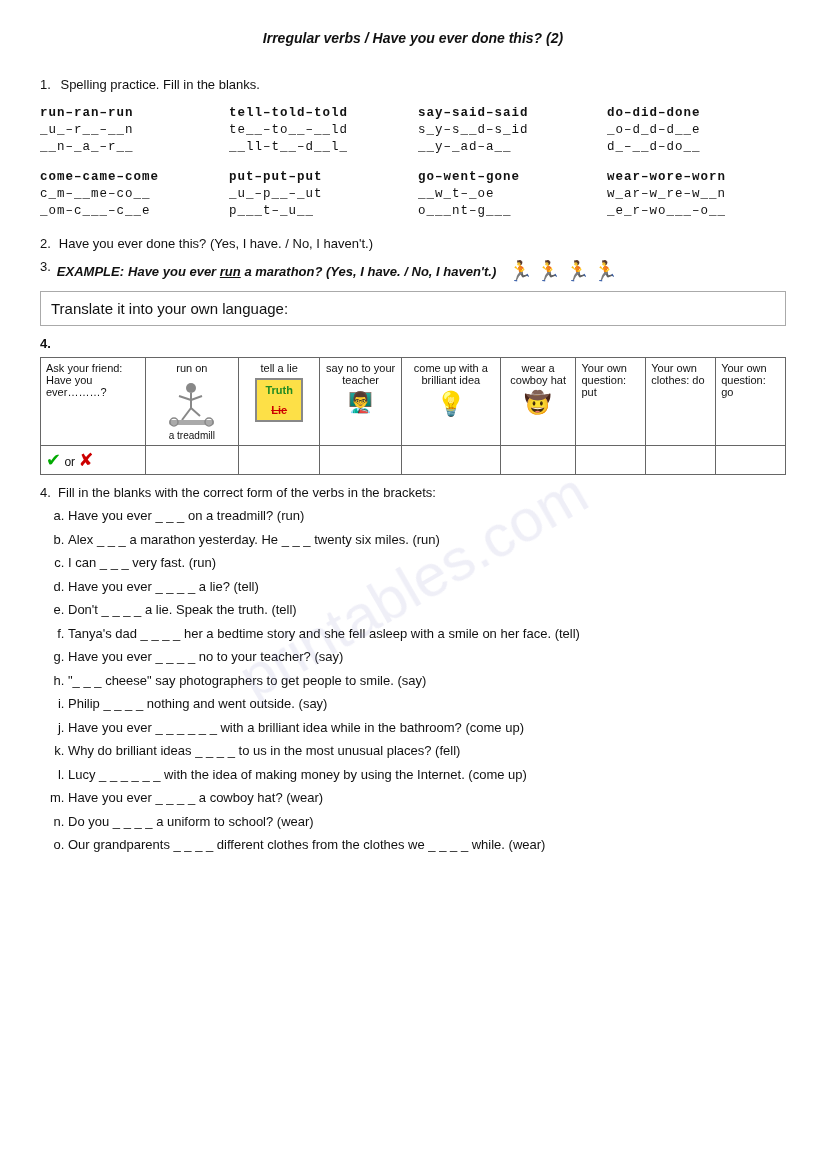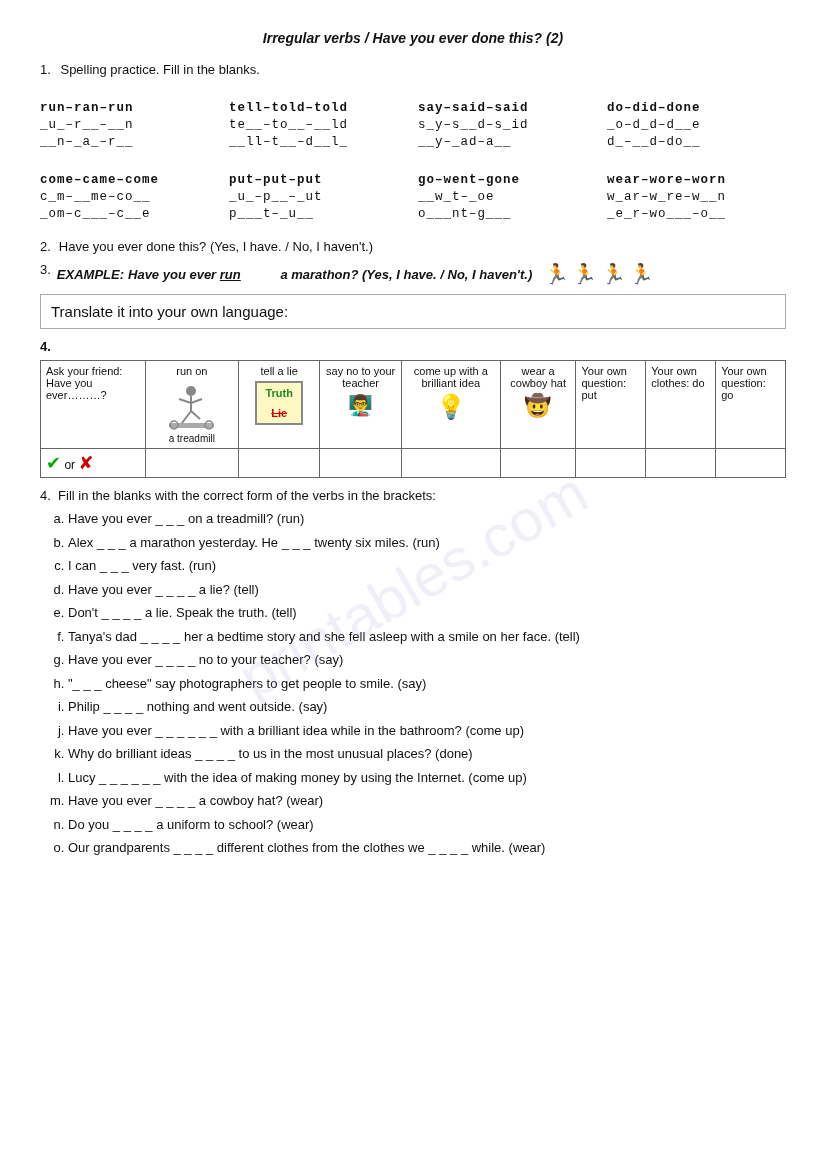--- a/index.html
+++ b/index.html
@@ -10,27 +10,27 @@
       color: #111;
       width: 826px;
       min-height: 1169px;
       padding: 30px 40px;
     }
     .page-title {
       text-align: center;
       font-style: italic;
       font-weight: bold;
       font-size: 14px;
-      margin-bottom: 16px;
+      margin-bottom: 31px;
     }
     .spelling-grid {
       display: grid;
       grid-template-columns: 1fr 1fr 1fr 1fr;
       gap: 4px 10px;
-      margin: 24px 0 16px 0;
+      margin: 14px 0 16px 0;
       font-size: 12.5px;
     }
     .spell-group {
       display: flex;
       flex-direction: column;
       gap: 3px;
     }
     .spell-base {
       font-family: 'Courier New', monospace;
       font-size: 12.5px;
@@ -64,21 +64,21 @@
       text-align: center;
       vertical-align: middle;
     }
     .truth-lie-box {
       border: 2px solid #888;
       padding: 4px 8px;
       display: inline-block;
       font-size: 11px;
       font-weight: bold;
       text-align: center;
-      background: #fef9c3;
+      background: #fde047;
     }
     .truth-line { color: #228B22; }
     .lie-line { color: #cc0000; text-decoration: line-through; margin-top: 8px; }
     .checkmark { color: #00aa00; font-size: 18px; }
     .crossmark { color: #cc0000; font-size: 18px; }
     .fill-blanks-section {
     }
     .fill-blanks-section .section-header {
       font-size: 13px;
       margin-bottom: 6px;
@@ -179,21 +179,21 @@
 
 <div style="margin-bottom: 8px; display:flex; align-items:flex-start; gap:8px;">
   <span style="font-size:13px;">2.</span>
   <span style="font-size:13px;">Have you ever done this? (Yes, I have. / No, I haven't.)</span>
 </div>
 
 <div style="margin-bottom: 8px; display:flex; align-items:flex-start; gap:6px;">
   <span style="font-size:13px;">3.</span>
   <div style="font-size:13px; display:flex; align-items:center; gap:4px; flex-wrap:wrap;">
     <span><span class="italic-bold">EXAMPLE:</span></span>
-    <span><span style="font-style:italic; font-weight:bold;">Have you ever</span> <span class="bold-underline" style="font-style:italic; font-weight:bold;">run</span> <span style="font-style:italic; font-weight:bold;margin-left:36px;">a marathon? (Yes, I have. / No, I haven't.)</span></span>
+    <span><span style="font-style:italic; font-weight:bold;">Have you ever</span> <span class="bold-underline" style="font-style:italic; font-weight:bold;">run</span> <span style="font-style:italic; font-weight:bold;">a marathon? (Yes, I have. / No, I haven't.)</span></span>
     <span style="margin-left:8px;">
       
       <span style="color:#33aa33; font-size:20px;">🏃</span>
       <span style="color:#33aa33; font-size:20px;">🏃</span>
       <span style="color:#33aa33; font-size:20px;">🏃</span>
       <span style="color:#33aa33; font-size:20px;">🏃</span>
     </span>
   </div>
 </div>
 
@@ -283,19 +283,19 @@
     <li>Have you ever _ _ _ on a treadmill? (run)</li>
     <li>Alex _ _ _ a marathon yesterday. He _ _ _ twenty six miles. (run)</li>
     <li>I can _ _ _ very fast. (run)</li>
     <li>Have you ever _ _ _ _ a lie? (tell)</li>
     <li>Don't _ _ _ _ a lie. Speak the truth. (tell)</li>
     <li>Tanya's dad _ _ _ _ her a bedtime story and she fell asleep with a smile on her face. (tell)</li>
     <li>Have you ever _ _ _ _ no to your teacher? (say)</li>
     <li>"_ _ _ cheese" say photographers to get people to smile. (say)</li>
     <li>Philip _ _ _ _ nothing and went outside. (say)</li>
     <li>Have you ever _ _ _ _ _ _ with a brilliant idea while in the bathroom? (come up)</li>
-    <li>Why do brilliant ideas _ _ _ _ to us in the most unusual places?  (done)</li>
+    <li>Why do brilliant ideas _ _ _ _ to us in the most unusual places?  (fell)</li>
     <li>Lucy _ _ _ _ _ _ with the idea of making money by using the Internet. (come up)</li>
     <li>Have you ever _ _ _ _ a cowboy hat? (wear)</li>
     <li>Do you _ _ _ _ a uniform to school?  (wear)</li>
     <li>Our grandparents _ _ _ _ different clothes from the clothes we _ _ _ _ while. (wear)</li>
   </ol>
 </div>
 
 </body></html>

